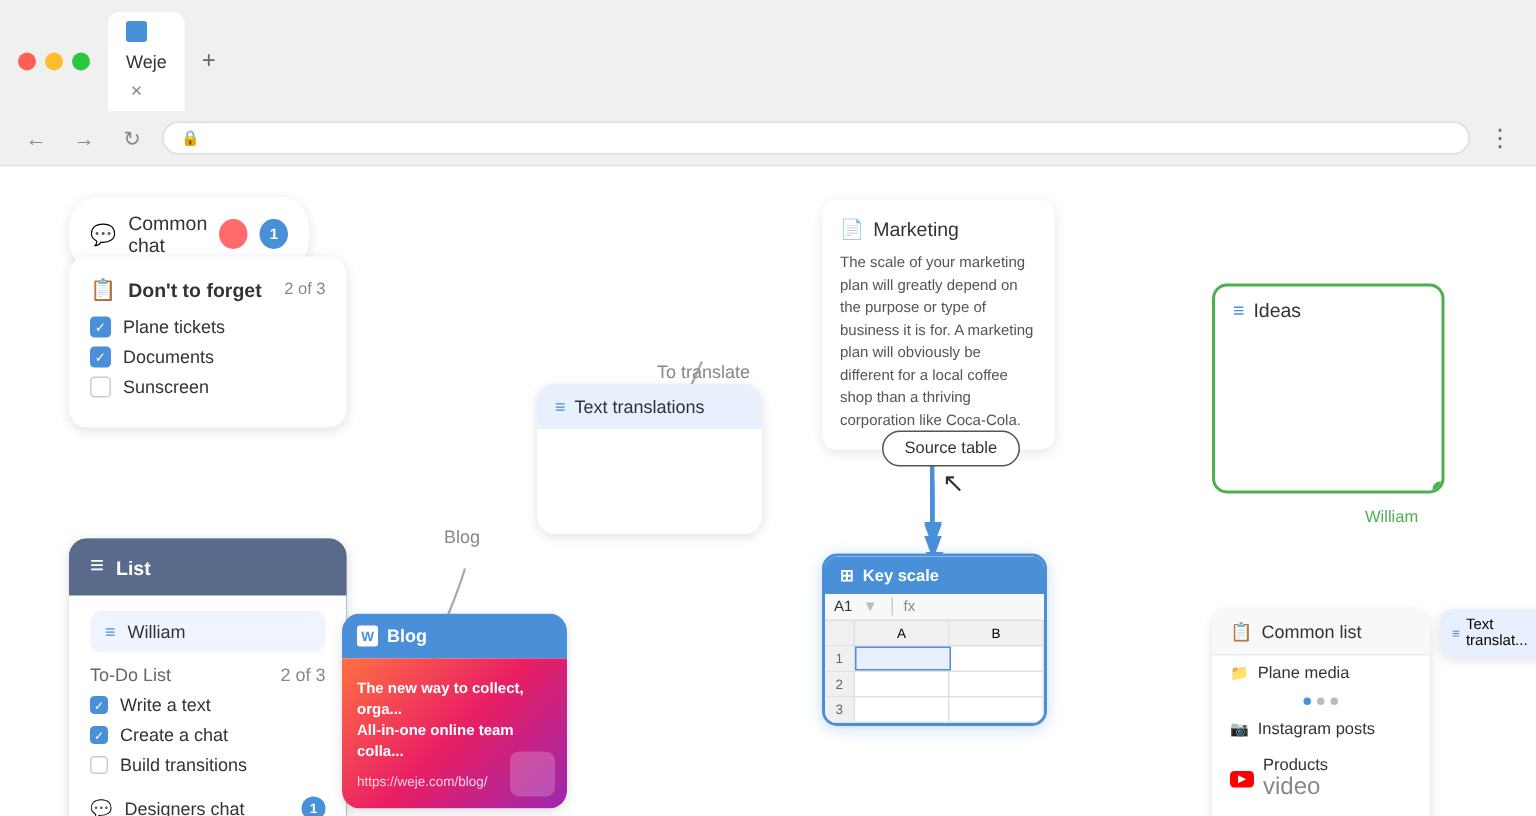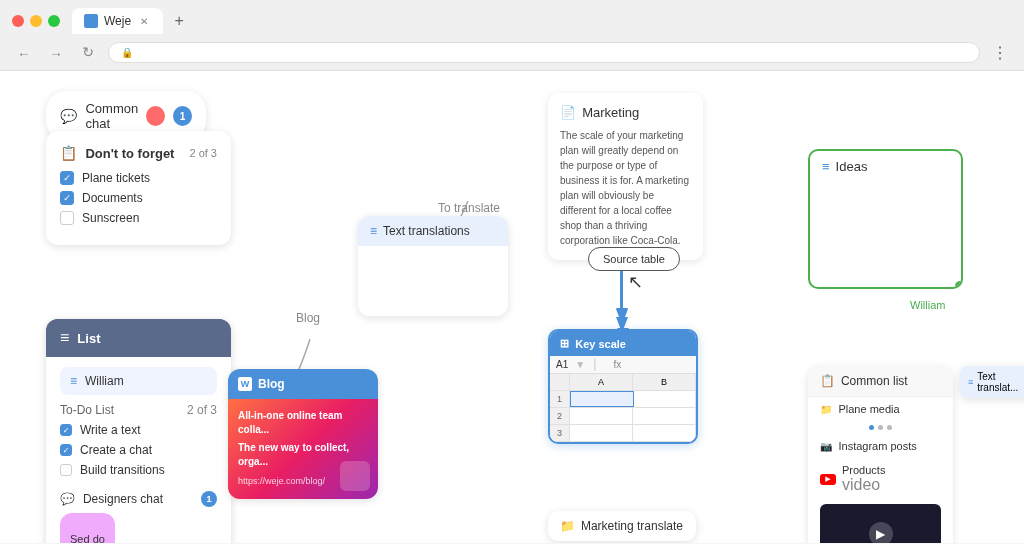--- a/index.html
+++ b/index.html
@@ -31,20 +31,21 @@
     .tl-red { background: #ff5f57; }
     .tl-yellow { background: #febc2e; }
     .tl-green { background: #28c840; }
     .tab {
       display: flex; align-items: flex-start; gap: 6px;
       background: white;
       border-radius: 8px 8px 0 0;
       padding: 6px 12px;
       font-size: 12px;
       color: #333;
+      flex-direction: column;
     }
     .tab-favicon {
       width: 14px; height: 14px;
       background: #4a90d9;
       border-radius: 2px;
     }
     .tab-close {
       width: 14px; height: 14px;
       border-radius: 50%;
       display: flex; align-items: center; justify-content: center;
@@ -592,22 +593,22 @@
   <div class="floating-label" style="top:130px;left:438px;">To translate</div>
 
   <div class="blog-card">
     <div class="blog-header">
       <div style="width:14px;height:14px;background:#fff;border-radius:2px;display:flex;align-items:center;justify-content:center;">
         <span style="color:#4a90d9;font-size:9px;">W</span>
       </div>
       <span>Blog</span>
     </div>
     <div class="blog-body">
+      <div style="margin-top:4px;">The new way to collect, orga...</div>
       <div>All-in-one online team colla...</div>
-      <div style="margin-top:4px;">The new way to collect, orga...</div>
       <div class="blog-url" style="margin-top:6px;">https://weje.com/blog/</div>
       <div style="position:absolute;bottom:8px;right:8px;width:30px;height:30px;background:rgba(255,255,255,0.2);border-radius:6px;"></div>
     </div>
   </div>
 
   <div class="text-trans-card">
     <div class="text-trans-header">
       <span style="color:#4a90d9;">≡</span>
       <span>Text translations</span>
     </div>
@@ -634,21 +635,21 @@
 
   <div class="key-table-card">
     <div class="key-table-header">
       <span>⊞</span>
       <span>Key scale</span>
     </div>
     <div class="key-table-formula-bar">
       <span>A1</span>
       <span style="color:#bbb;margin:0 3px;">▼</span>
       <span style="color:#bbb;">│</span>
-      <span style="color:#888;margin-left:11px;">fx</span>
+      <span style="color:#888;margin-left:0;">fx</span>
     </div>
     <div class="spreadsheet-grid">
       <div class="grid-row">
         <div class="grid-cell header-col"></div>
         <div class="grid-cell col-header">A</div>
         <div class="grid-cell col-header">B</div>
       </div>
       <div class="grid-row">
         <div class="grid-cell header-col">1</div>
         <div class="grid-cell selected"></div>

